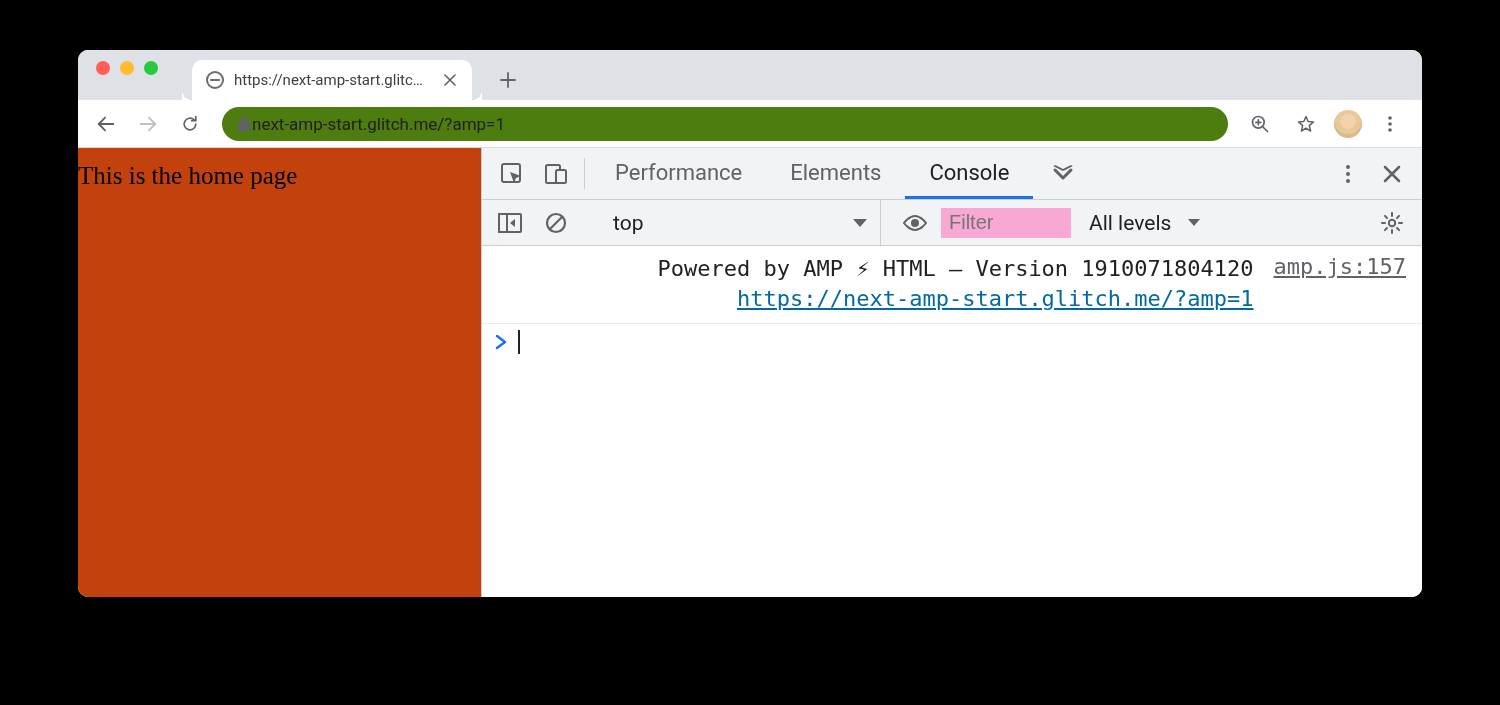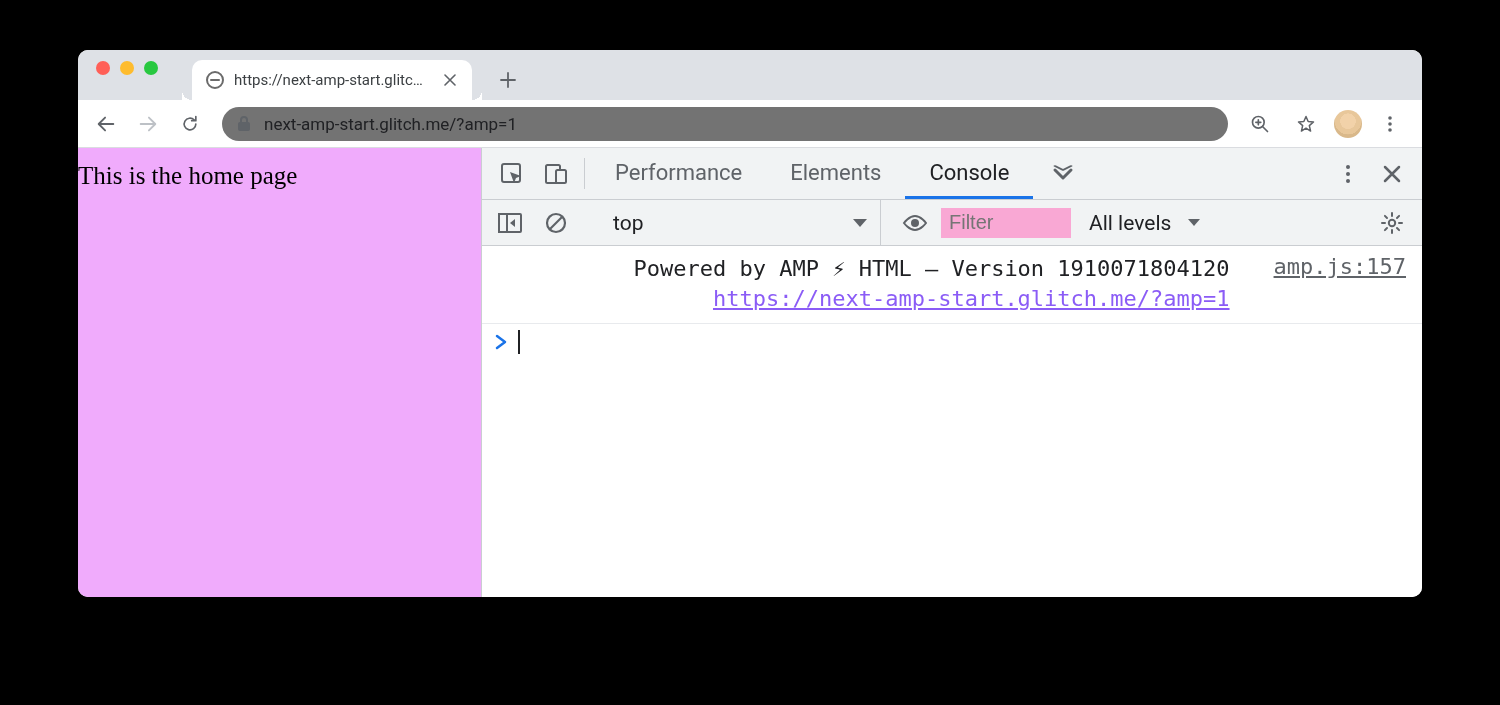--- a/index.html
+++ b/index.html
@@ -95,46 +95,45 @@
     gap: 6px;
   }
   .nav-btn {
     width: 36px; height: 36px; display:flex; align-items:center; justify-content:center;
     border-radius:50%; color:#5f6368;
   }
   .nav-btn.disabled { color:#bdc1c6; }
   .omnibox {
     flex: 1;
     height: 34px;
-    background: #737373;
+    background: #4d7c0f;
     border-radius: 17px;
     display: flex;
     align-items: center;
     padding: 0 14px;
-    gap: 12px;
     margin: 0 8px;
   }
   .omnibox .lock { color:#5f6368; }
   .omnibox .url { font-size: 17px; color:#202124; }
   .toolbar-right {
     display:flex; align-items:center; gap:10px; padding-right:4px;
   }
   .avatar {
     width: 28px; height:28px; border-radius:50%;
     background: radial-gradient(circle at 50% 40%, #f2d2a9 35%, #e8c79a 36% 60%, #d9b88a 61%);
   }
   
   .content {
     flex: 1;
     display: flex;
     overflow: hidden;
   }
   .page {
     width: 403px;
-    background:#f0abfc;
+    background:#c2410c;
     padding: 14px 0 0 0;
     font-family: "Times New Roman", Times, serif;
     font-size: 25px;
     color:#000;
   }
   
   .devtools {
     flex: 1;
     border-left: 1px solid #cacdd1;
     display: flex;
@@ -205,22 +204,22 @@
     overflow:auto;
   }
   .log-row {
     display:flex;
     padding: 8px 16px 10px 40px;
     border-bottom:1px solid #e8eaed;
     gap: 20px;
     align-items:flex-start;
   }
   .log-msg { flex:1; line-height:1.35;text-align:right; }
-  .log-msg a { color:#8b5cf6; text-decoration:underline; }
-  .log-src { color:#5f6368; text-decoration:underline; white-space:nowrap;margin-left:24px; }
+  .log-msg a { color:#0369a1; text-decoration:underline; }
+  .log-src { color:#5f6368; text-decoration:underline; white-space:nowrap; }
   .prompt-row {
     display:flex; align-items:center;
     padding: 6px 12px;
     gap:10px;
   }
   .prompt-chevron { color:#1a73e8; font-weight:bold; font-size:22px; }
   .cursor {
     width:2px; height:24px; background:#202124;
   }
   svg { display:block; }

